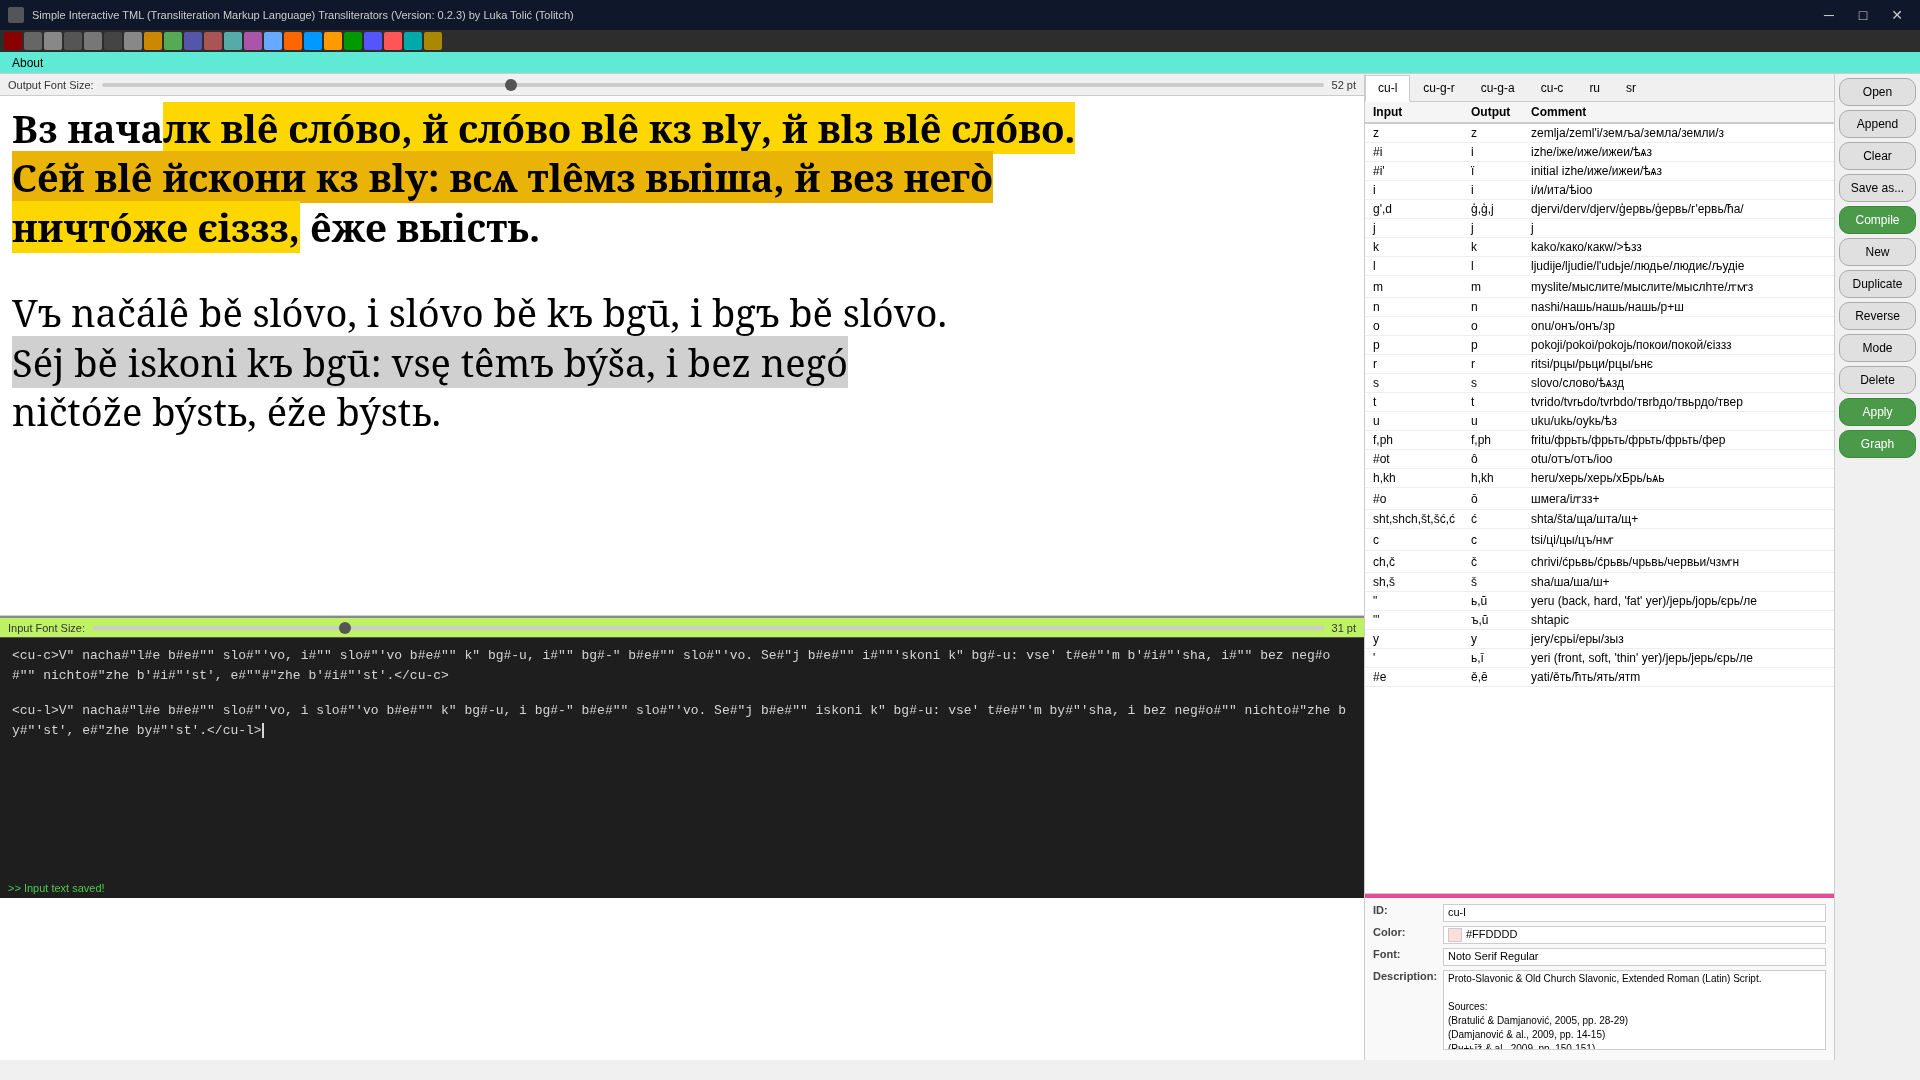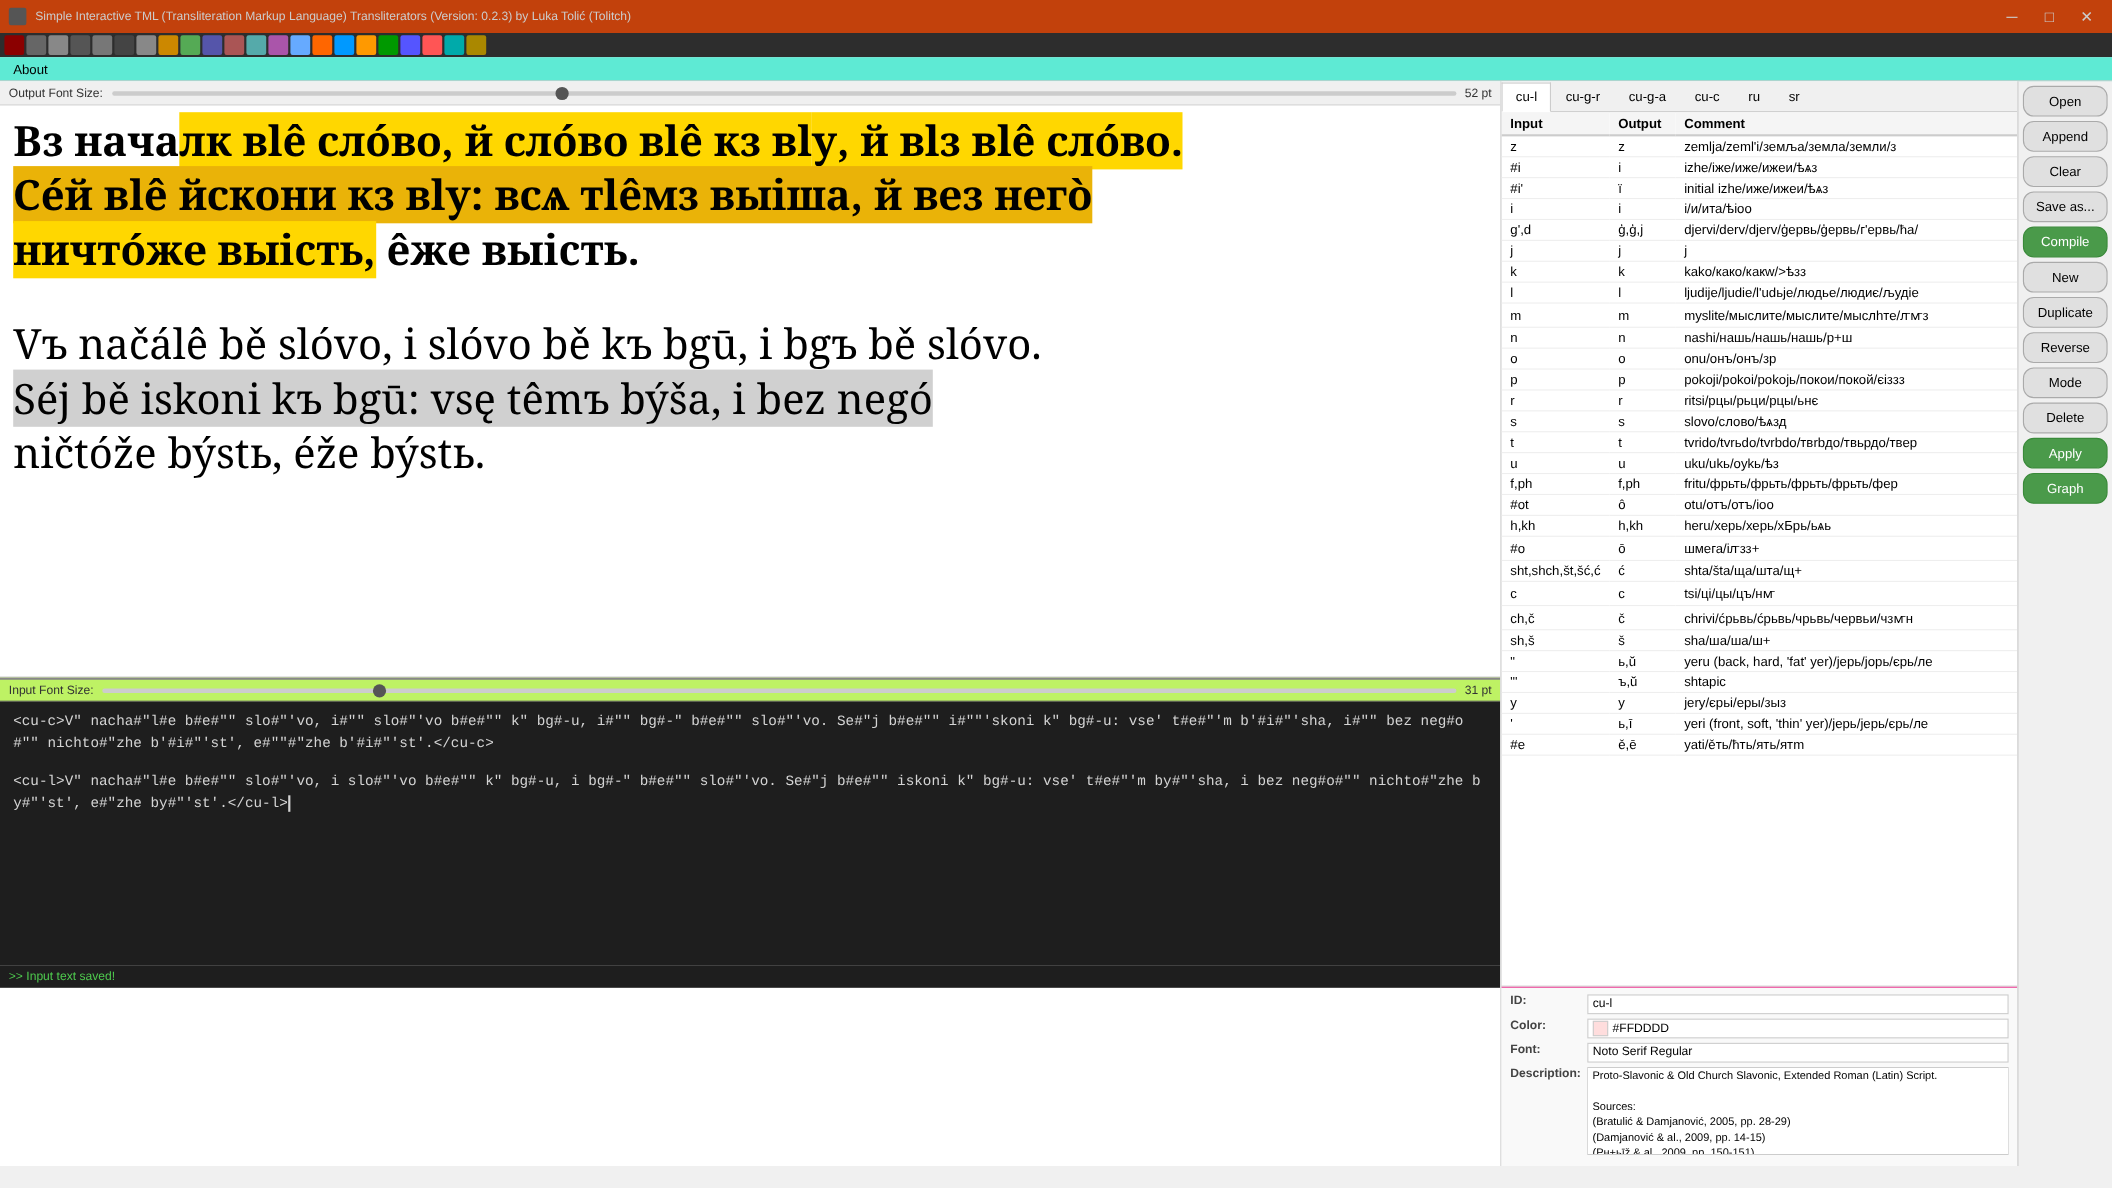--- a/index.html
+++ b/index.html
@@ -1,20 +1,20 @@
 <!DOCTYPE html>
 <html><head>
   <meta charset="utf-8">
   <style>
     * { margin: 0; padding: 0; box-sizing: border-box; }
     body { font-family: 'Segoe UI', Arial, sans-serif; font-size: 12px; background: #f0f0f0; overflow: hidden; width: 1920px; height: 1080px; }
 
     
     .titlebar {
-      background: #c2410c;
+      background: #0f172a;
       height: 30px;
       display: flex;
       align-items: center;
       padding: 0 8px;
       color: #ccc;
       font-size: 11px;
       justify-content: space-between;
     }
     .titlebar-left { display: flex; align-items: center; gap: 8px; }
     .titlebar-icon { width: 16px; height: 16px; background: #555; border-radius: 2px; }
@@ -230,21 +230,21 @@
     }
     .col-input { width: 60px; }
     .col-output { width: 60px; }
     .col-comment { max-width: 240px; overflow: hidden; }
 
     
     .properties-area {
       padding: 6px 8px;
       font-size: 11px;
       background: #f9f9f9;
-      border-top: 1px solid #ec4899;
+      border-top: 4px solid #ec4899;
     }
     .prop-row {
       display: flex;
       align-items: flex-start;
       margin-bottom: 4px;
     }
     .prop-label {
       width: 70px;
       font-weight: bold;
       flex-shrink: 0;
@@ -359,21 +359,21 @@
     <div class="output-area output-scroll" style="flex:1; min-height:0; max-height: 520px;">
 
       <div class="output-section1" style="font-family:'Noto Serif',serif; font-size:38px; font-weight:bold; line-height:1.3; color:#000;">
         <div>
           <span>Вз нача</span><span style="background:#FFD700;">лк вlê слóво, й слóво вlê кз вl</span><span style="background:#FFD700;">у, й вlз вlê слóво.</span>
         </div>
         <div>
           <span style="background:#eab308;">Сéй вlê йскони кз вlу: всѧ тlêмз выіша, й вез негò</span>
         </div>
         <div>
-          <span style="background:#FFD700;">ничтóже выіcть,</span> êже выіcть.
+          <span style="background:#FFD700;">ничтóже єіззз,</span> êже выіcть.
         </div>
       </div>
 
       <div style="height: 20px;"></div>
 
       <div class="output-section2" style="font-family:'Noto Serif',serif; font-size:38px; color:#000; line-height:1.3;">
         <div>Vъ načálê bě slóvo, i slóvo bě kъ bgū, i bgъ bě slóvo.</div>
         <div>
           <span style="background:#d0d0d0;">Séj bě iskoni kъ bgū: vsę têmъ býša, i bez negó</span>
         </div>

